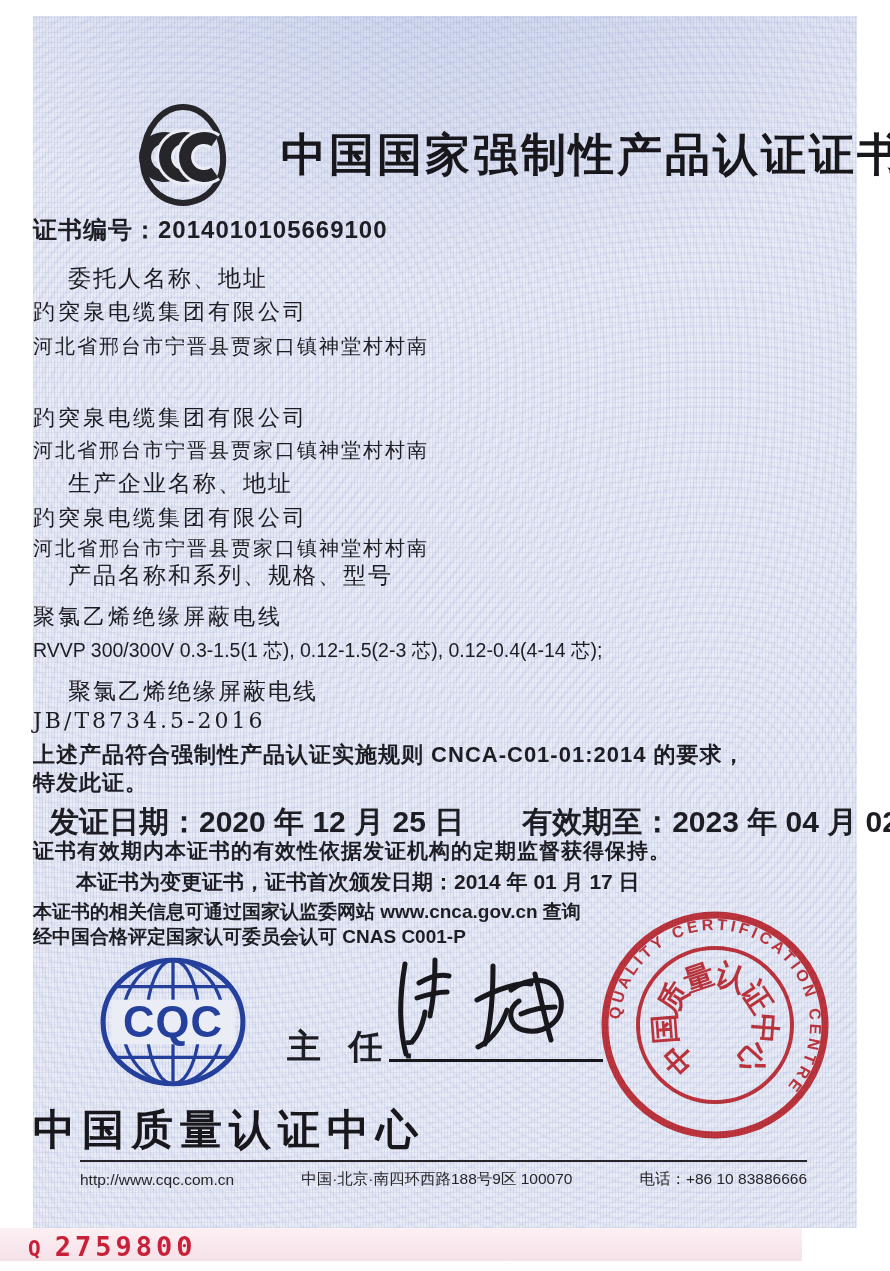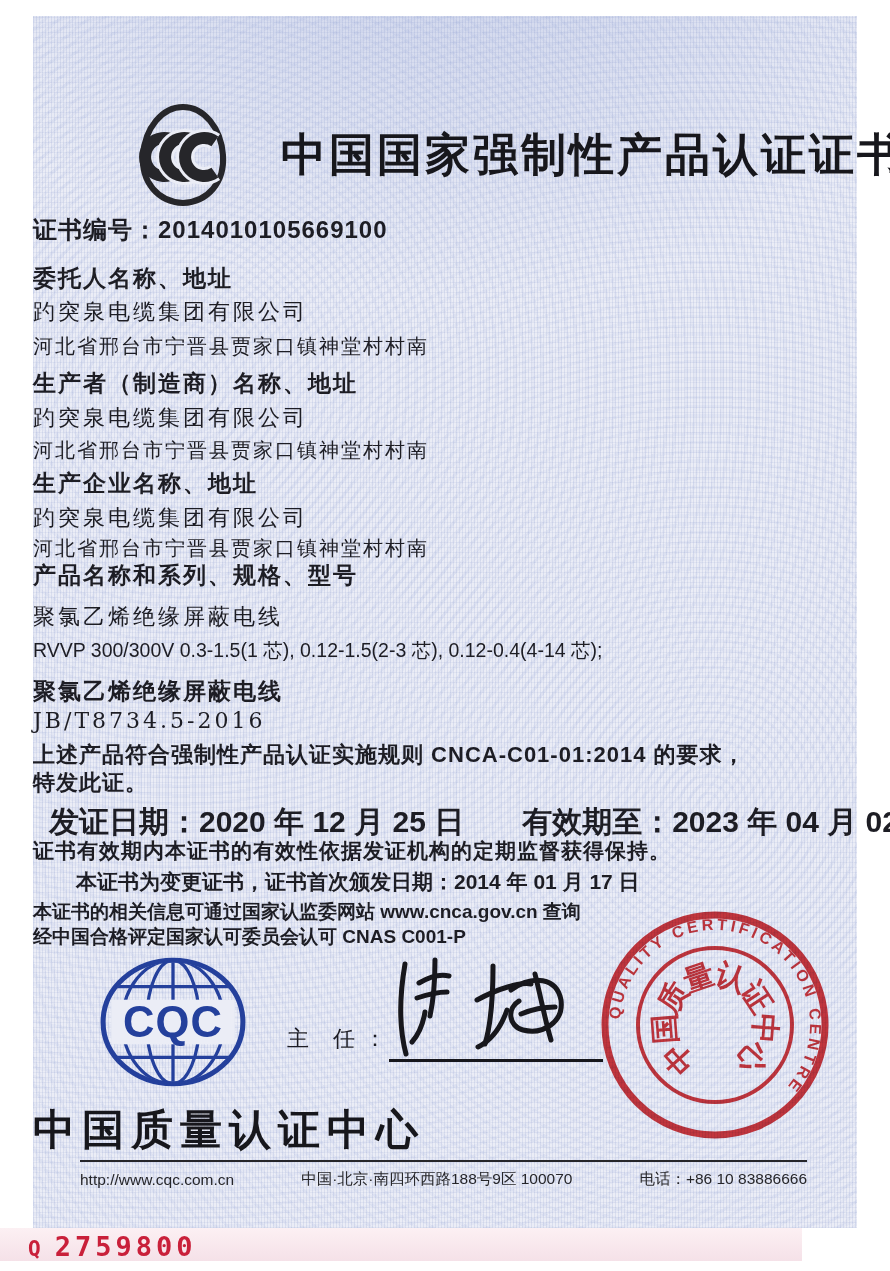--- a/index.html
+++ b/index.html
@@ -12,40 +12,40 @@
       radial-gradient(120% 60% at 50% -10%, rgba(125,145,205,0.30), rgba(125,145,205,0) 55%),
       repeating-linear-gradient(90deg, rgba(122,140,198,0.16) 0 1px, rgba(255,255,255,0) 1px 3px),
       repeating-linear-gradient(0deg, rgba(122,140,198,0.10) 0 1px, rgba(255,255,255,0) 1px 5px),
       repeating-radial-gradient(circle at 18% 30%, rgba(130,150,210,0.07) 0 3px, rgba(255,255,255,0) 3px 9px),
       repeating-radial-gradient(circle at 82% 65%, rgba(130,150,210,0.07) 0 3px, rgba(255,255,255,0) 3px 9px);
   }
   .line{position:absolute;left:0;right:0;white-space:nowrap;}
   .header-row{position:absolute;top:86px;left:98px;display:flex;align-items:center;gap:46px;}
   .title{font-size:45px;font-weight:700;letter-spacing:3px;white-space:nowrap;color:#17171c;}
   .cert-no{top:198px;font-size:24px;font-weight:700;letter-spacing:1px;}
-  .sec-h{font-size:23px;font-weight:700;letter-spacing:2px;}
+  .sec-h{font-size:23px;font-weight:400;letter-spacing:2px;padding-left:35px;}
   .sec-v{font-size:22px;font-weight:500;letter-spacing:3px;font-family:"DejaVu Serif","Liberation Serif",serif;}
   .sec-a{font-size:20px;font-weight:500;letter-spacing:2px;font-family:"DejaVu Serif","Liberation Serif",serif;}
   .rvvp{font-size:19.5px;font-weight:400;letter-spacing:0;}
   .t-s1h{top:247px}.t-s1v{top:281px}.t-s1a{top:317px}
   .t-s2h{top:352px}.t-s2v{top:387px}.t-s2a{top:421px}
   .t-s3h{top:452px}.t-s3v{top:487px}.t-s3a{top:519px}
   .t-s4h{top:544px}.t-s4v{top:586px}.t-s4a{top:621px}
   .t-s5h{top:660px}.t-s5v{top:692px}
   .stmt{font-size:22px;font-weight:700;letter-spacing:1px;}
   .t-st1{top:724px}.t-st2{top:752px}
   .dates{top:786px;font-size:30px;font-weight:700;margin-left:16px;}
   .dates .pair{display:inline-block;}
   .dates .gap{display:inline-block;width:58px;}
   .t-maint{top:821px;font-size:21px;font-weight:700;letter-spacing:1px;}
   .t-chg{top:852px;font-size:21px;font-weight:700;margin-left:43px;}
   .info{font-size:19px;font-weight:600;}
   .t-info1{top:883px}.t-info2{top:908px}
   .cqc-logo{position:absolute;left:64px;top:938px;}
-  .director{position:absolute;left:254px;top:1008px;font-size:22px;font-weight:400;letter-spacing:9px;}
+  .director{position:absolute;left:254px;top:1008px;font-size:34px;font-weight:700;letter-spacing:9px;}
   .signature{position:absolute;left:348px;top:932px;}
   .sig-line{position:absolute;left:356px;top:1043px;width:214px;border-bottom:3px solid #17171c;}
   .stamp{position:absolute;left:564px;top:891px;mix-blend-mode:multiply;opacity:0.93;}
   .t-org{top:1086px;font-size:42px;font-weight:700;letter-spacing:7px;color:#17171c;}
   .footer-rule{position:absolute;top:1144px;left:47px;width:727px;border-top:2.5px solid #26262a;}
   .footer-row{position:absolute;top:1153px;left:47px;width:727px;display:flex;justify-content:space-between;
               align-items:center;font-size:15.5px;color:#26262a;}
   .strip{position:absolute;left:0;top:1228px;width:802px;height:33px;
          background:linear-gradient(180deg,#fcf0f3,#f5e1e8);}
   .serial{position:absolute;left:28px;top:3px;color:#c9203a;font-family:"DejaVu Sans Mono","Liberation Mono",monospace;}
@@ -71,21 +71,20 @@
     </div>
 
     <div class="line cert-no">
       <span>证书编号：</span><span>2014010105669100</span>
     </div>
 
     <div class="line sec-h t-s1h">委托人名称、地址</div>
     <div class="line sec-v t-s1v">趵突泉电缆集团有限公司</div>
     <div class="line sec-a t-s1a">河北省邢台市宁晋县贾家口镇神堂村村南</div>
 
-    <div class="line sec-h t-s2h">生产者（制造商）名称、地址</div>
     <div class="line sec-v t-s2v">趵突泉电缆集团有限公司</div>
     <div class="line sec-a t-s2a">河北省邢台市宁晋县贾家口镇神堂村村南</div>
 
     <div class="line sec-h t-s3h">生产企业名称、地址</div>
     <div class="line sec-v t-s3v">趵突泉电缆集团有限公司</div>
     <div class="line sec-a t-s3a">河北省邢台市宁晋县贾家口镇神堂村村南</div>
 
     <div class="line sec-h t-s4h">产品名称和系列、规格、型号</div>
     <div class="line sec-v t-s4v">聚氯乙烯绝缘屏蔽电线</div>
     <div class="line rvvp t-s4a">RVVP 300/300V 0.3-1.5(1 芯), 0.12-1.5(2-3 芯), 0.12-0.4(4-14 芯);</div>

